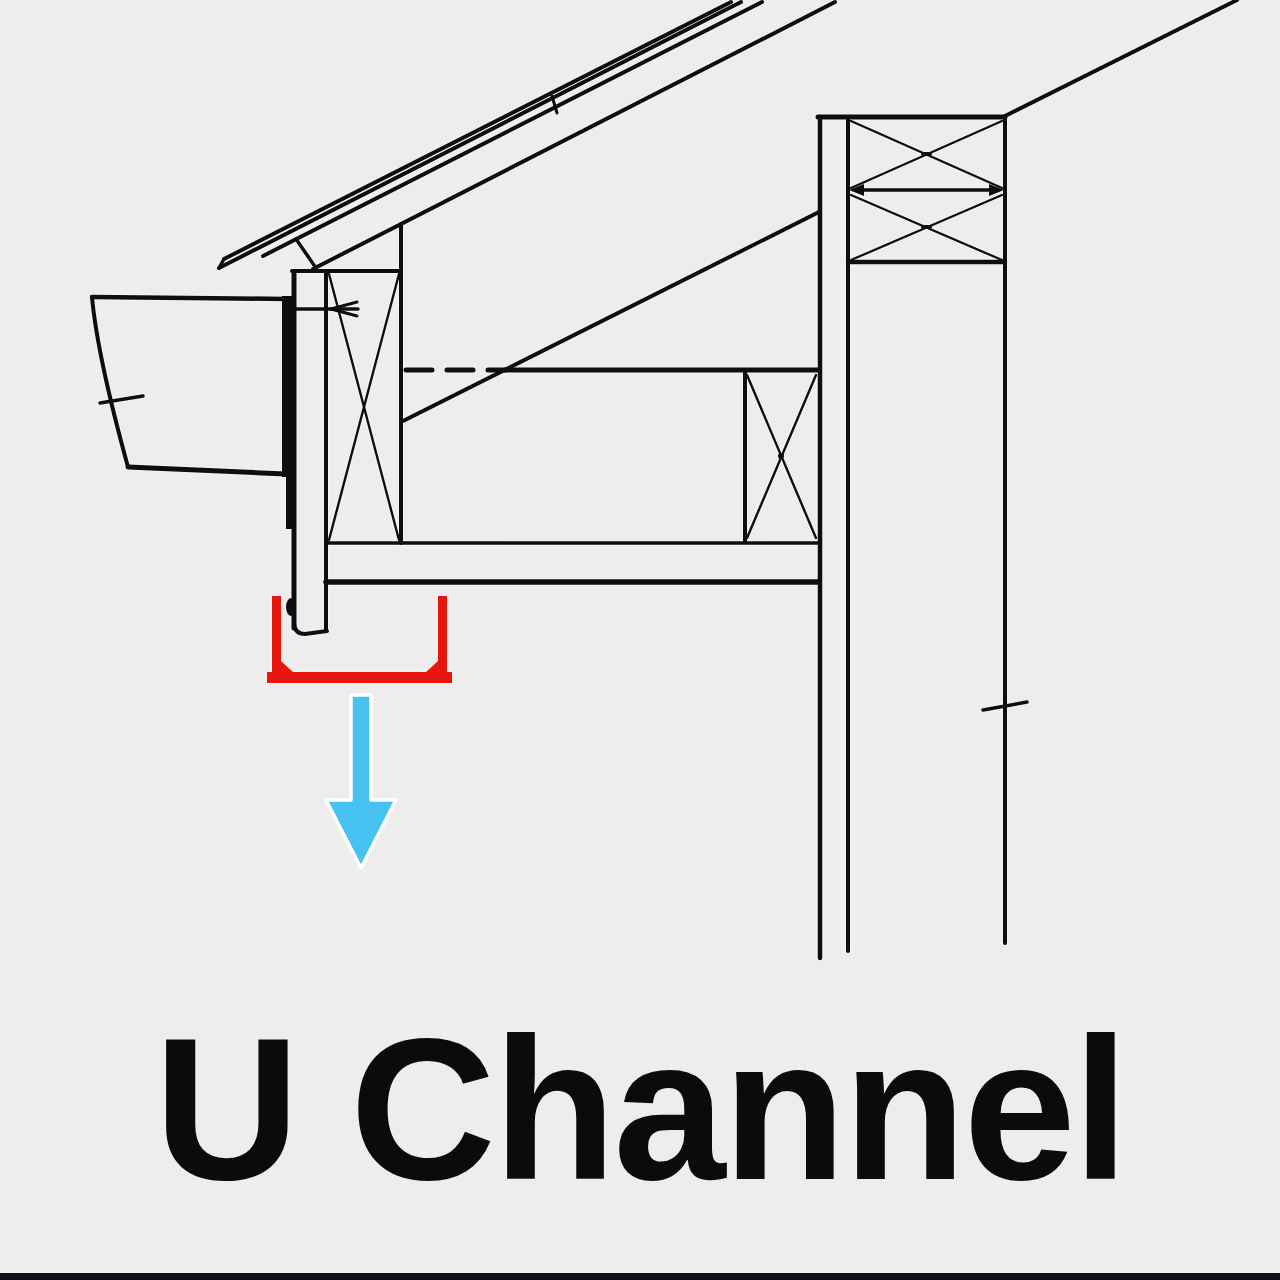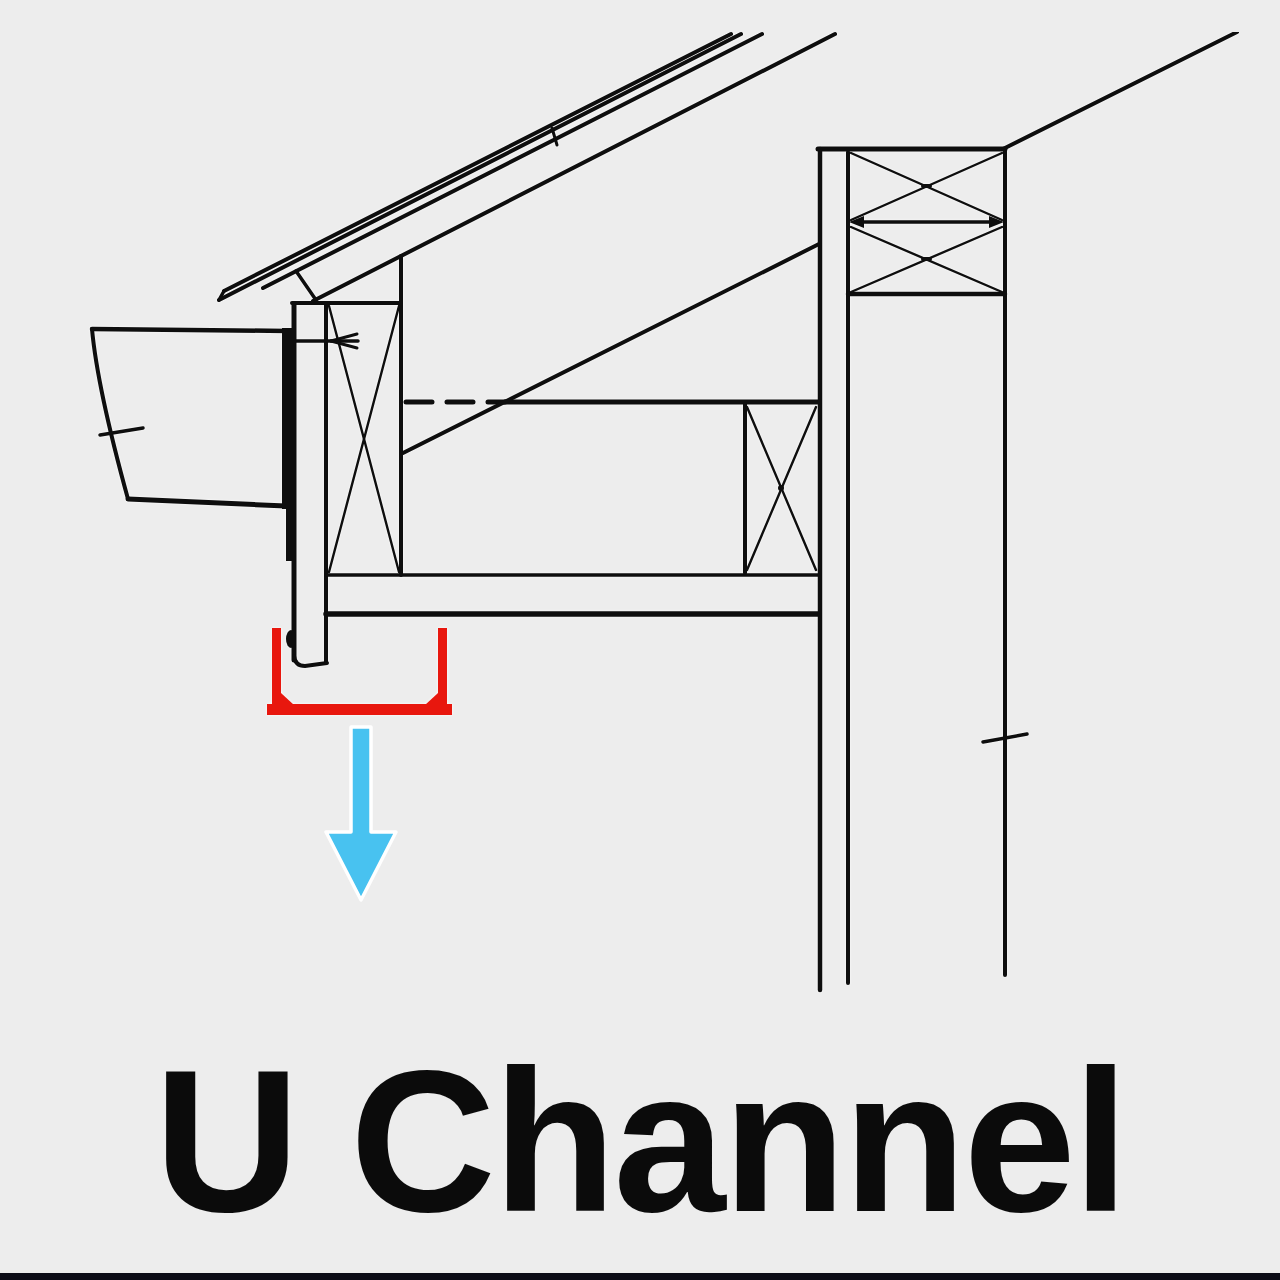--- a/index.html
+++ b/index.html
@@ -1,21 +1,21 @@
 <!DOCTYPE html>
 <html><head>
 <meta charset="utf-8">
 <style>
   html,body{margin:0;padding:0;}
   body{
     width:1280px;height:1280px;position:relative;overflow:hidden;
     background:#ededed;
     font-family:"Liberation Sans","DejaVu Sans",sans-serif;
   }
-  .stage{position:absolute;inset:0;margin-top:32px;}
+  .stage{position:absolute;inset:0;}
   svg{position:absolute;left:0;top:0;display:block;}
   .ink{ filter: drop-shadow(0 0 1px rgba(255,255,255,.9)); }
   .hl { filter: drop-shadow(0 0 1.5px rgba(255,255,255,.95)); }
   .caption{
     position:absolute;left:0;top:1008px;width:1280px;
     text-align:center;
     font-size:202px;line-height:1.0;font-weight:700;
     letter-spacing:-3px;color:#0b0b0b;
     white-space:nowrap;
   }

